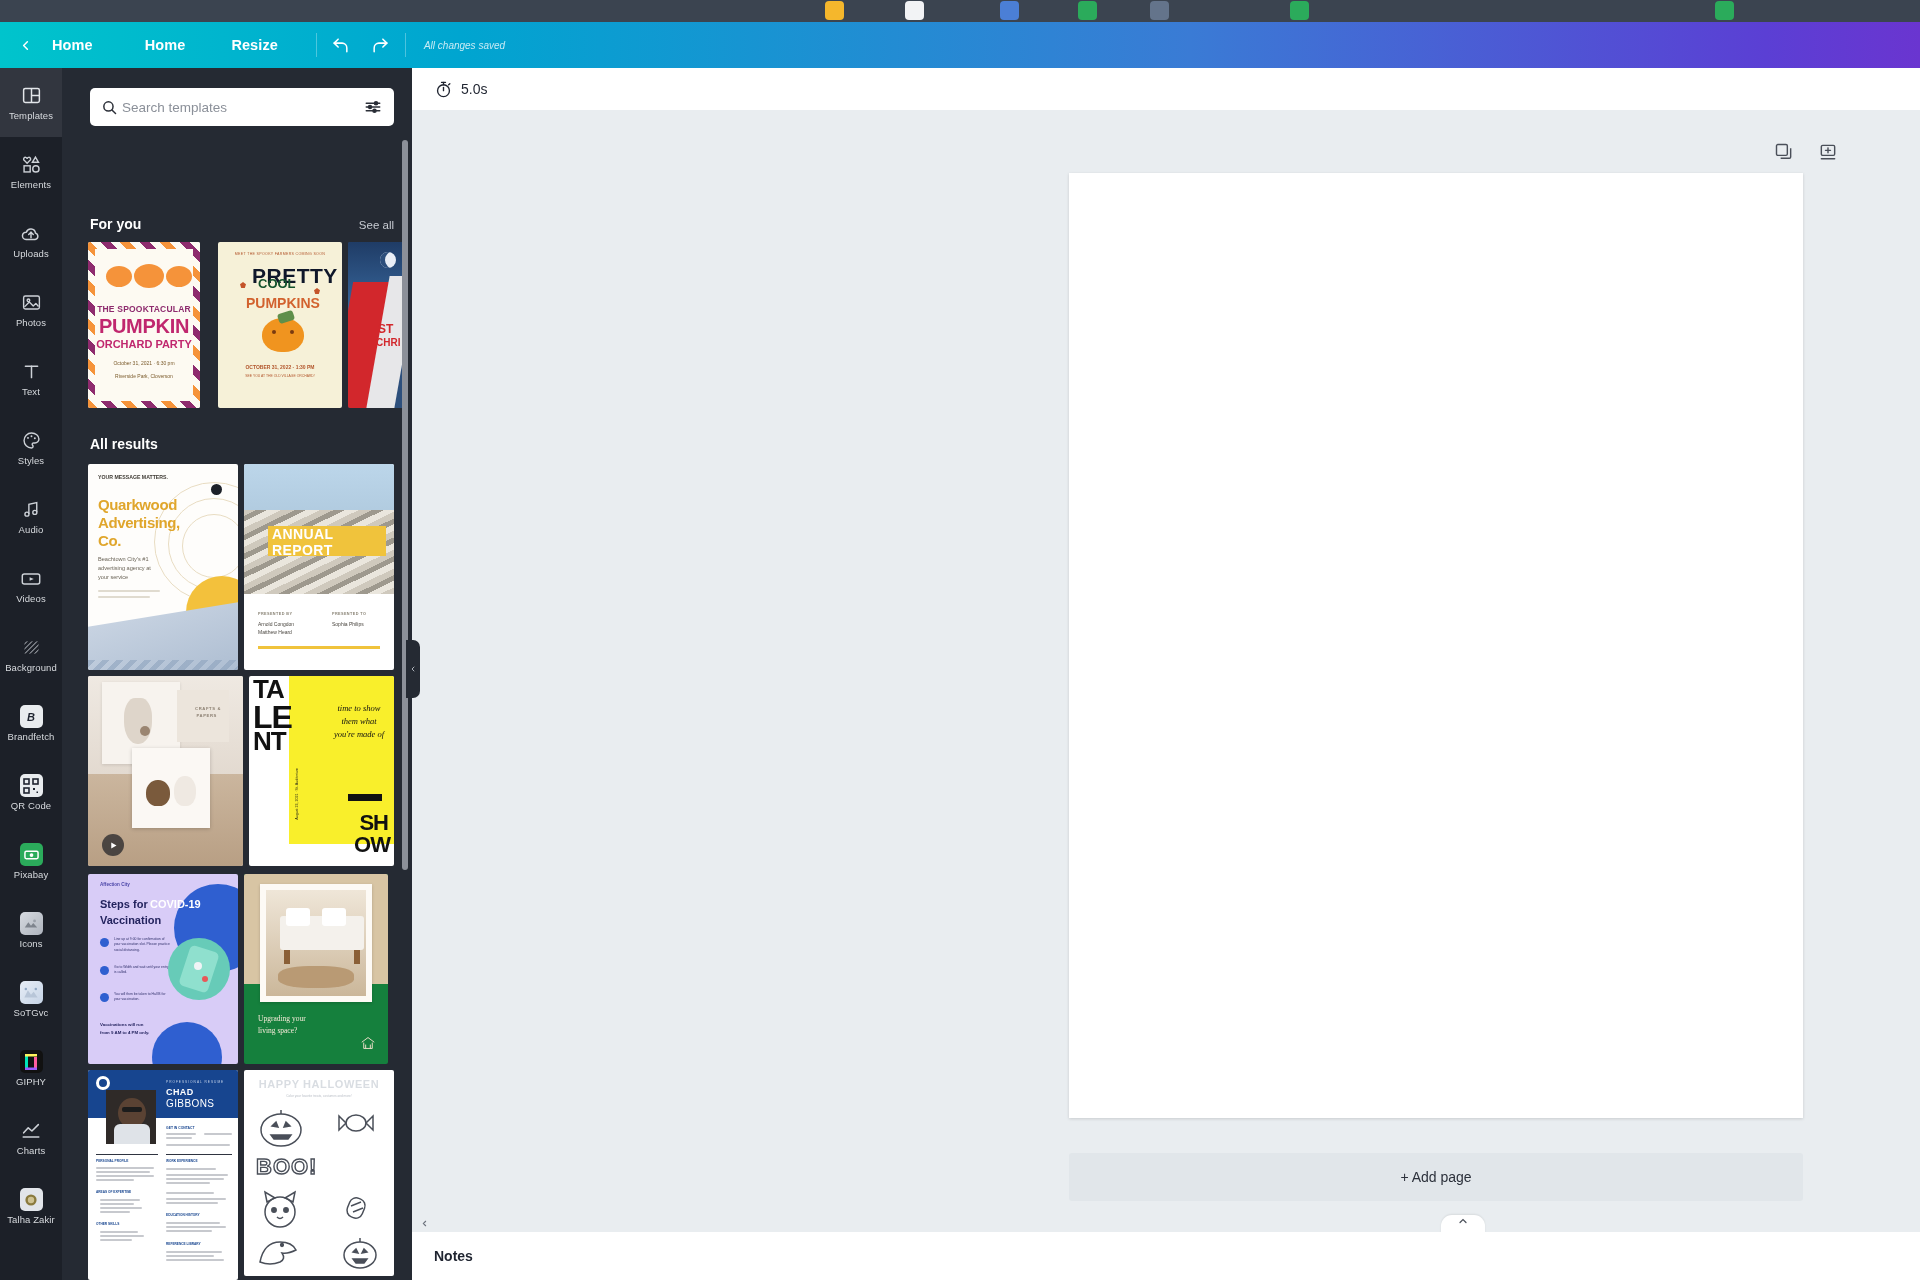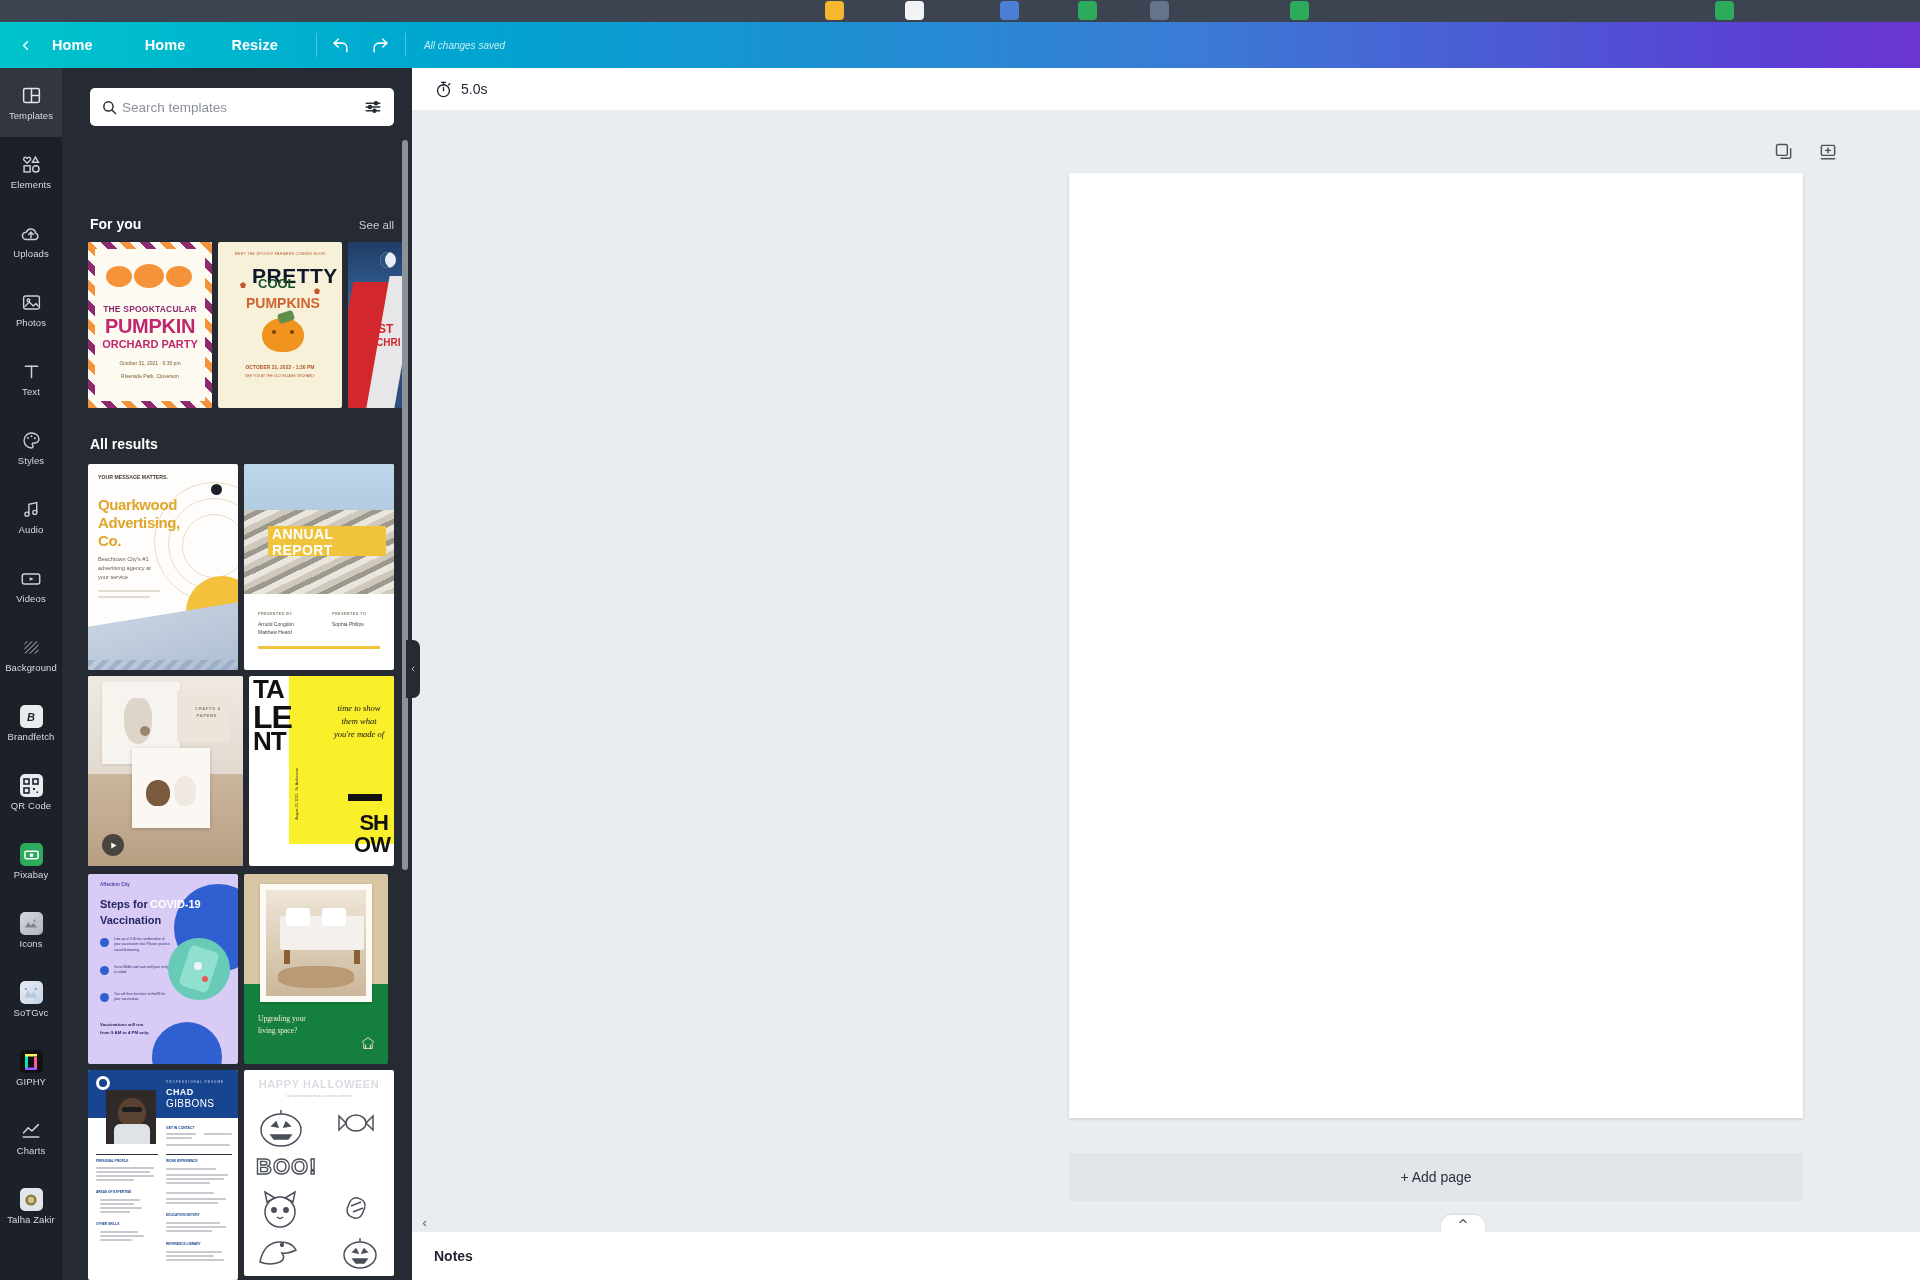--- a/index.html
+++ b/index.html
@@ -412,21 +412,21 @@
           <circle cx="14" cy="17" r="2.1" fill="#252a33"></circle>
         </svg>
     </span>
   </div>
 
   <div class="sec-head" style="top:148px">
     <span class="sec-title">For you</span>
     <span class="sec-link">See all</span>
   </div>
 
-  <div class="thumb" style="left:26px; top:174px; width:124px; height:166px; background:#fdfaf2;">
+  <div class="thumb" style="left:26px; top:174px; width:112px; height:166px; background:#fdfaf2;">
     <div style="position:absolute;inset:0;background:
         repeating-linear-gradient(45deg,#f5933a 0 7px,#fdfaf2 7px 14px,#8e2b6e 14px 21px,#fdfaf2 21px 28px);"></div>
     <div style="position:absolute;left:7px;top:7px;right:7px;bottom:7px;background:#fdfaf2;"></div>
     <div style="position:absolute;left:18px;top:24px;display:flex;gap:2px;">
       <div style="width:26px;height:21px;border-radius:50%;background:#f5933a;"></div>
       <div style="width:30px;height:24px;border-radius:50%;background:#f5933a;margin-top:-2px"></div>
       <div style="width:26px;height:21px;border-radius:50%;background:#f5933a;"></div>
     </div>
     <div class="cap" style="left:0;right:0;top:62px;text-align:center;font-size:8.5px;font-weight:700;color:#8e2b6e;letter-spacing:.2px">THE SPOOKTACULAR</div>
     <div class="cap" style="left:0;right:0;top:73px;text-align:center;font-size:20px;font-weight:700;color:#c0276e;letter-spacing:-.3px">PUMPKIN</div>

